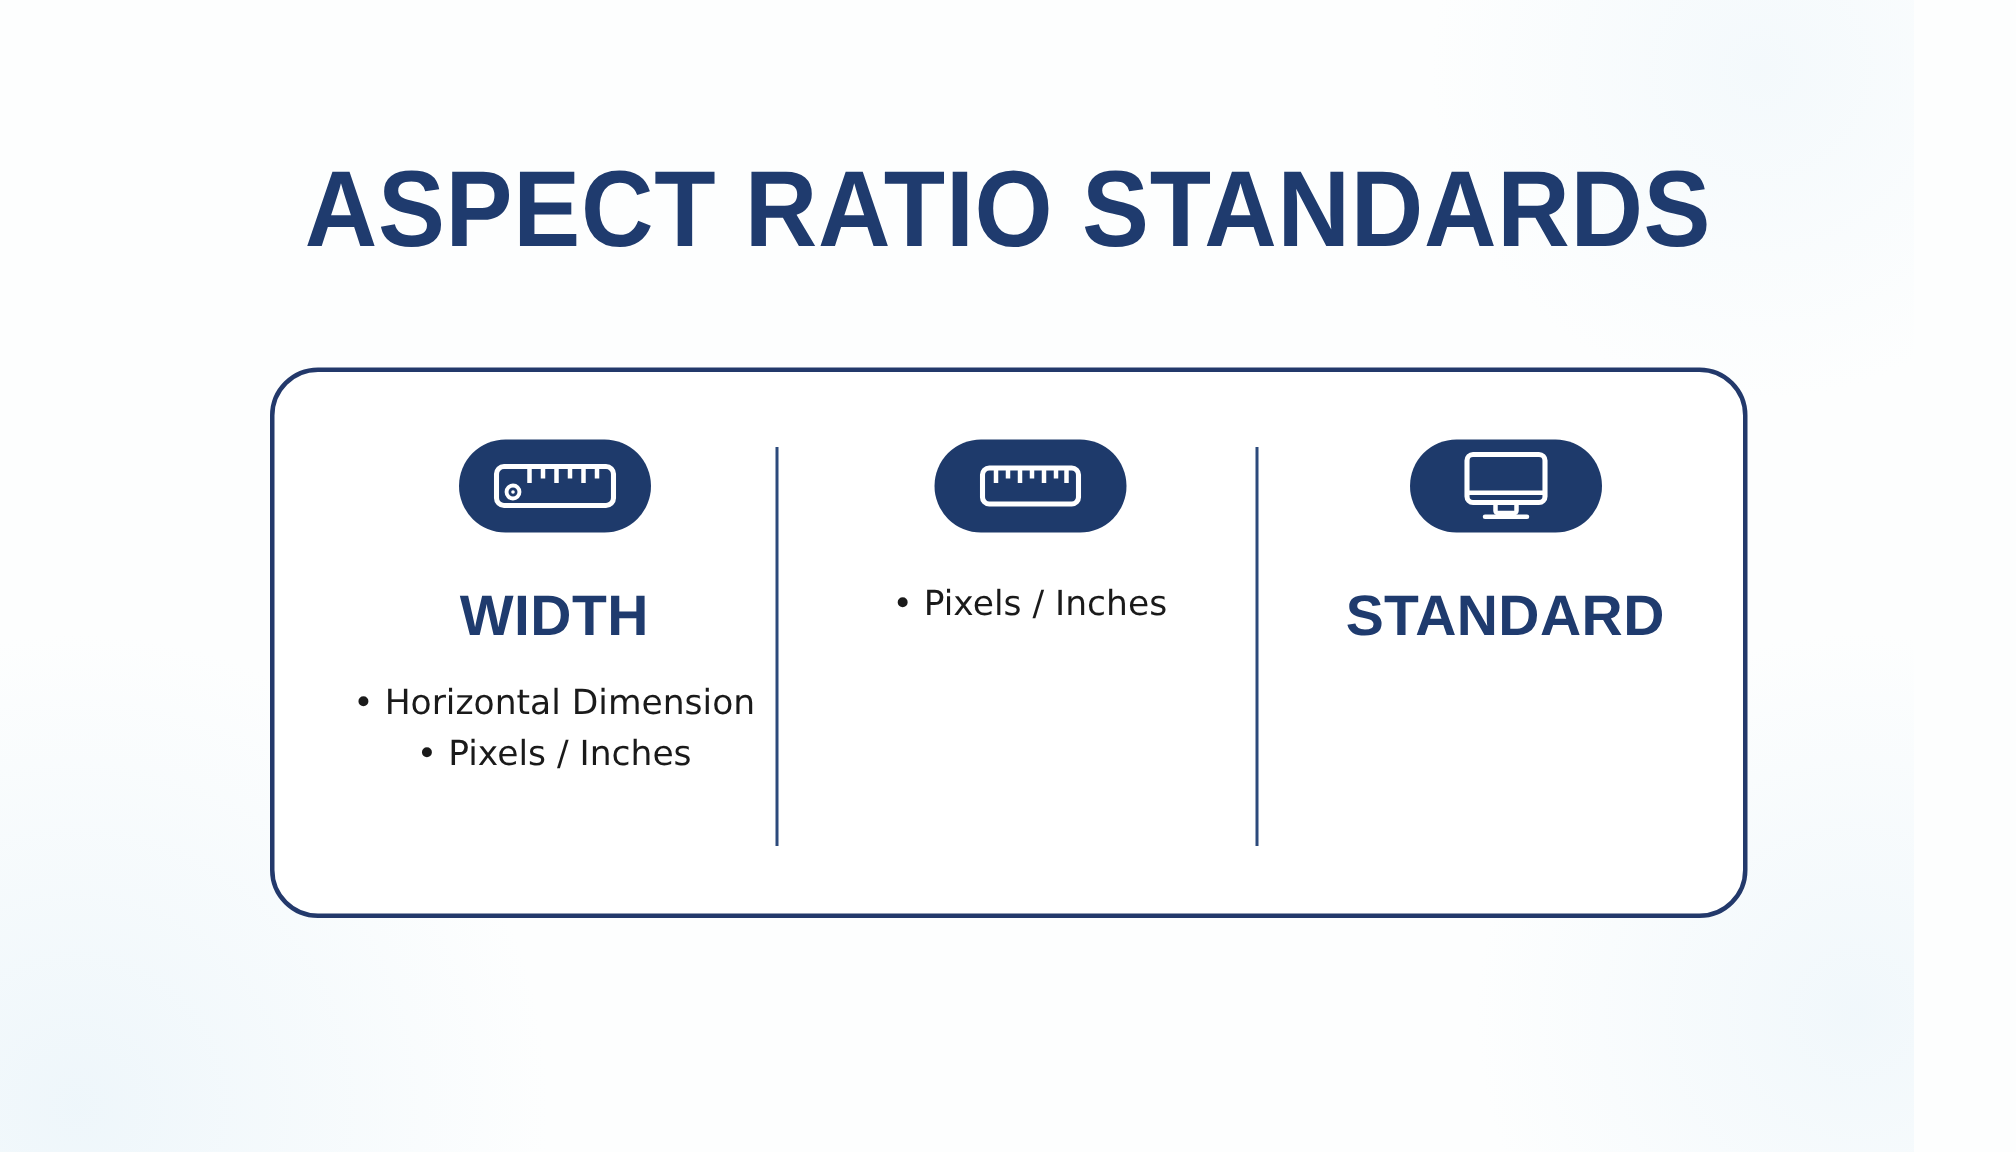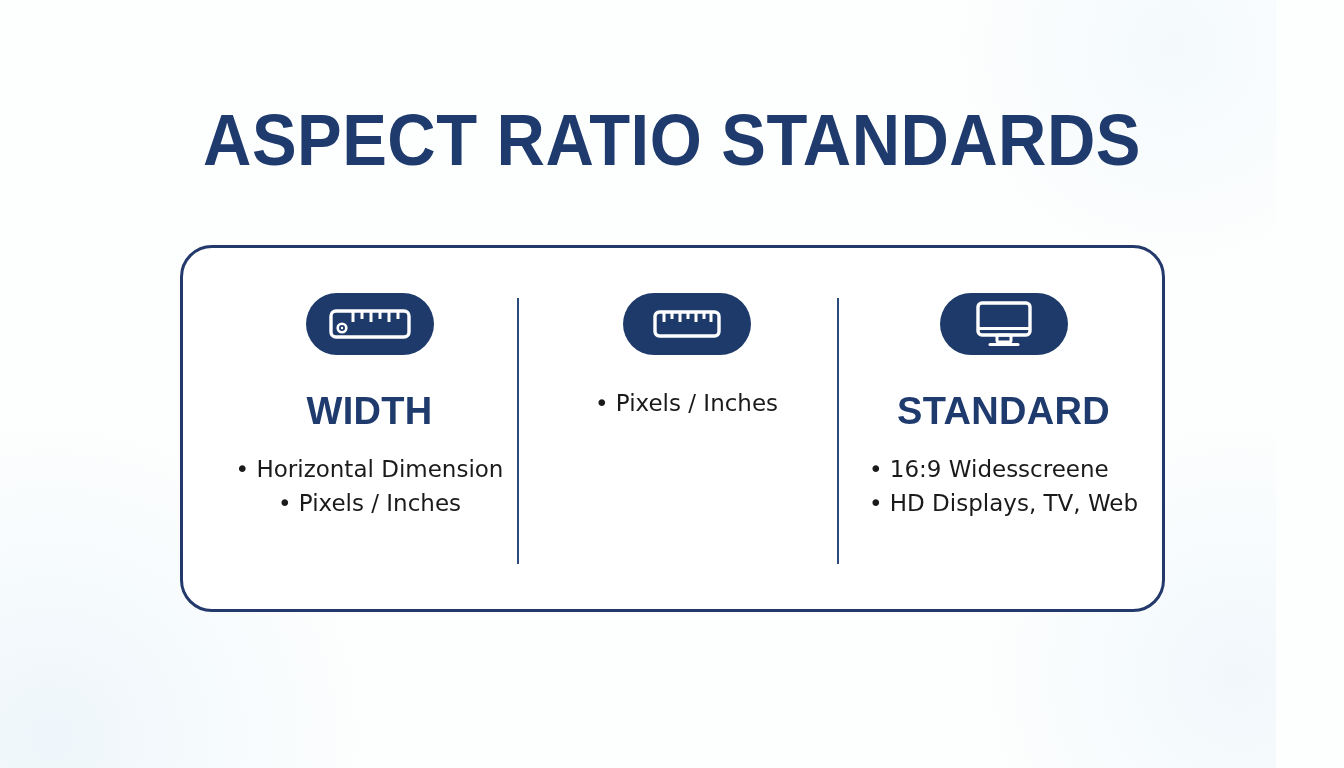--- a/index.html
+++ b/index.html
@@ -197,21 +197,17 @@
           <span>
             <svg width="58" height="46" viewBox="0 0 58 46" fill="none">
               <rect x="3" y="2" width="52" height="32" rx="4" ry="4" stroke="#ffffff" stroke-width="3.4" fill="none"></rect>
               <line x1="3" y1="27.5" x2="55" y2="27.5" stroke="#ffffff" stroke-width="3"></line>
               <rect x="22" y="34" width="14" height="7" rx="1.5" ry="1.5" stroke="#ffffff" stroke-width="3" fill="none"></rect>
               <line x1="15" y1="43.5" x2="43" y2="43.5" stroke="#ffffff" stroke-width="3" stroke-linecap="round"></line>
             </svg>
           </span>
         </div>
         <div class="col-title">STANDARD</div>
-        <ul class="bullets left">
-          <li>• 16:9 Widesscreene</li>
-          <li>• HD Displays, TV, Web</li>
-        </ul>
       </div>
 
     </div>
   </div>
 </div>
 
 </body></html>

